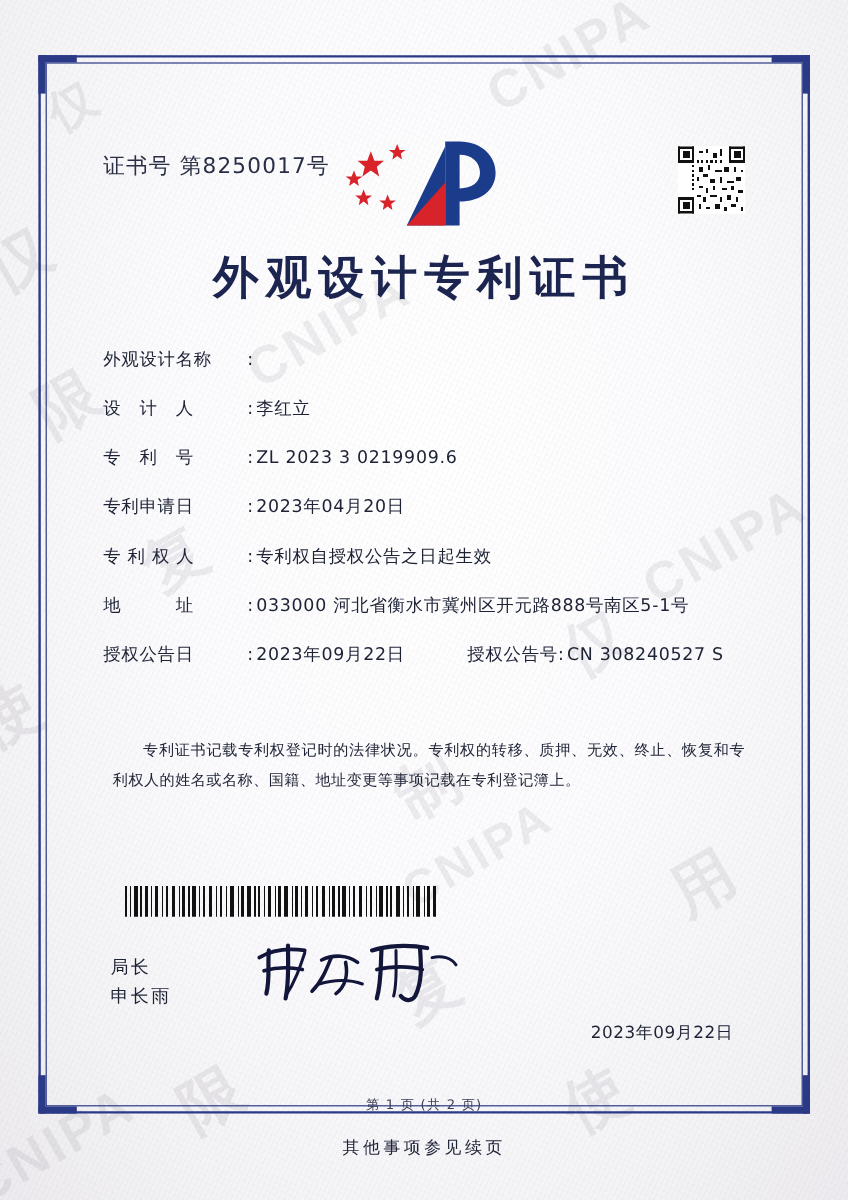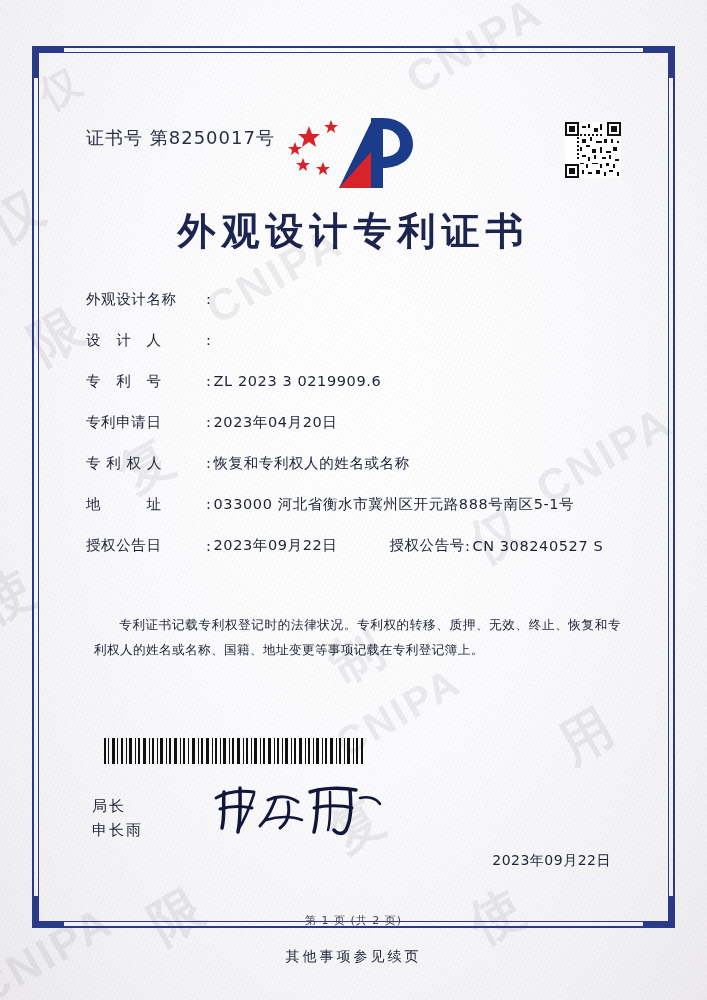--- a/index.html
+++ b/index.html
@@ -275,35 +275,36 @@
   <div class="title">外观设计专利证书</div>
 
   <div class="fields">
     <div class="row">
       <span class="lbl solid">外观设计名称</span>
       <span class="colon">:</span>
     </div>
     <div class="row">
       <span class="lbl solid">设　计　人</span>
       <span class="colon">:</span>
+      <span class="val">李红立</span>
     </div>
     <div class="row">
       <span class="lbl solid">专　利　号</span>
       <span class="colon">:</span>
       <span class="val">ZL 2023 3 0219909.6</span>
     </div>
     <div class="row">
       <span class="lbl solid">专利申请日</span>
       <span class="colon">:</span>
       <span class="val">2023年04月20日</span>
     </div>
     <div class="row">
       <span class="lbl solid">专 利 权 人</span>
       <span class="colon">:</span>
-      <span class="val">恢复和专利权人的姓名或名称</span>
+      <span class="val">专利权自授权公告之日起生效</span>
     </div>
     <div class="row">
       <span class="lbl solid">地　　　址</span>
       <span class="colon">:</span>
       <span class="val">033000 河北省衡水市冀州区开元路888号南区5-1号</span>
     </div>
     <div class="row dual">
       <span class="lbl solid">授权公告日</span>
       <span class="colon">:</span>
       <span>2023年09月22日</span>

